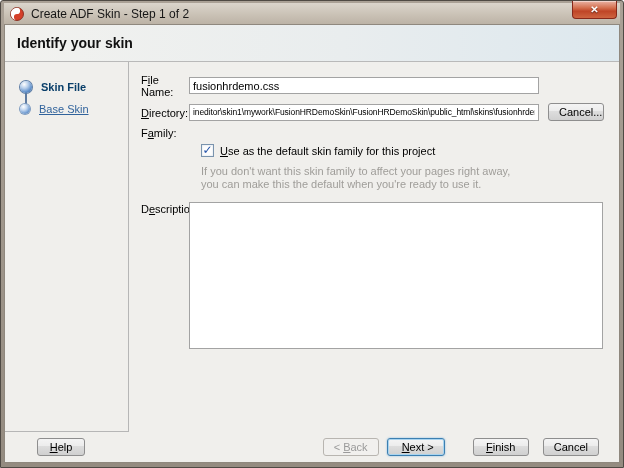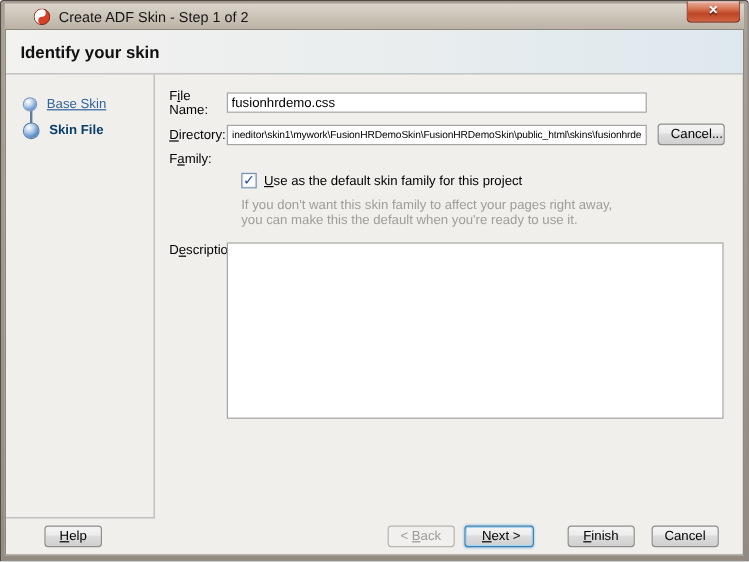--- a/index.html
+++ b/index.html
@@ -10,21 +10,21 @@
     position:relative; width:624px; height:468px;
     background:linear-gradient(#aaa196,#948b80);
     border:1px solid #4f4a44; border-radius:3px 3px 0 0;
     padding:2px 3px 5px 3px; overflow:hidden;
   }
 
   
   .titlebar {
     position:relative; height:21px; display:flex; align-items:center;
     background:linear-gradient(#dbd5cc,#cac2b6 55%,#bcb3a6);
-    padding:0 24px;
+    padding:0 6px;
   }
   .app-icon { width:14px; height:14px; display:inline-block; flex:0 0 auto; }
   .title-text { margin-left:7px; font-size:12px; color:#161616; }
   .close-btn {
     position:absolute; top:-2px; right:3px; width:45px; height:18px;
     border:1px solid #87281a; border-top:none; border-radius:0 0 4px 4px;
     background:linear-gradient(#eab3a4,#d4704f 40%,#bf4527 60%,#ce6440);
     box-shadow:inset 0 1px 0 rgba(255,255,255,.45);
     color:#fff; cursor:pointer; display:flex; align-items:center; justify-content:center;
   }
@@ -141,27 +141,27 @@
   <div class="win-body">
 
     <div class="header">
       <span class="header-title">Identify your skin</span>
     </div>
 
     <div class="content">
 
       <div class="sidebar">
         <div class="connector"></div>
+        <div class="step active">
+          <span class="ball"></span>
+          <span class="step-label">Skin File</span>
+        </div>
         <div class="step">
           <span class="ball"></span>
           <span class="step-label link">Base Skin</span>
-        </div>
-        <div class="step active">
-          <span class="ball"></span>
-          <span class="step-label">Skin File</span>
         </div>
       </div>
 
       <div class="main">
 
         <div class="row">
           <label class="flabel">F<u>i</u>le Name:</label>
           <input class="field w-name" type="text" value="fusionhrdemo.css" style="">
         </div>
 

